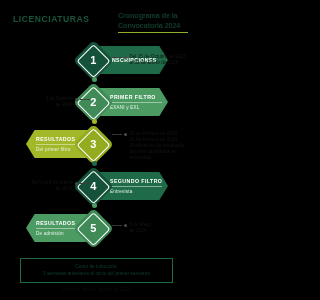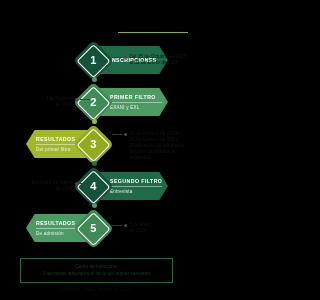--- a/index.html
+++ b/index.html
@@ -228,20 +228,22 @@
     text-align: center;
     font-size: 4.6px;
     color: #0d0d0d;
     letter-spacing: 0.1px;
   }
 </style>
 </head>
 <body>
 
 <div class="header">
+  <div class="brand-title">LICENCIATURAS</div>
+  <div class="doc-title">Cronograma de la Convocatoria 2024</div>
   <div class="doc-title-rule"></div>
 </div>
 
 <div class="timeline" id="timeline">
     <div class="step" style="top: 0px;">
       <div class="banner right" style="background: rgb(31, 107, 71);">
         <div class="banner-title">INSCRIPCIONES</div>
       </div>
       <div class="diamond">
         <div class="diamond-shape" style="background: rgb(20, 82, 58);">

